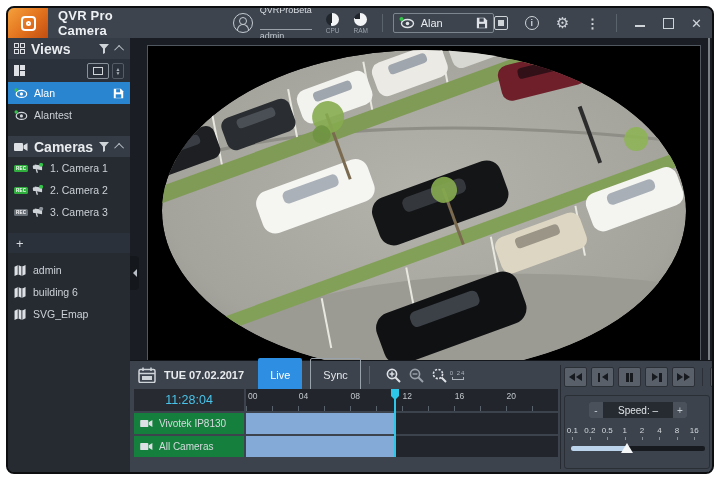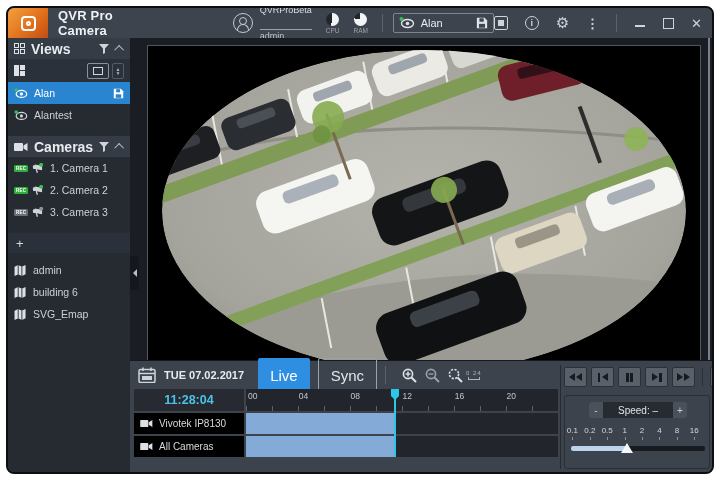--- a/index.html
+++ b/index.html
@@ -91,35 +91,35 @@
   #timeline-collapse-tab { position:absolute; left:282px; top:341px; width:36px; height:8px; background:#14171b;
                            border-radius:0 0 4px 4px; display:flex; align-items:center; justify-content:center; }
   #timeline-collapse-tab i { width:0; height:0; border-left:4px solid transparent; border-right:4px solid transparent; border-top:4px solid #cfd4d9; }
 
   
   #bottombar { position:absolute; left:122px; top:352px; width:582px; height:112px; background:#3c434d; border-top:1px solid #14171b; }
   #tl-section { position:absolute; left:4px; top:0; width:424px; height:112px; }
   #tl-toolbar { position:absolute; left:0; top:3px; width:424px; height:22px; display:flex; align-items:center; }
   #calendar-btn { width:18px; height:16px; margin-left:4px; }
   #tl-date { color:#e8ebee; font-size:11px; font-weight:bold; margin-left:8px; }
-  .tl-btn { height:35px; border-radius:2px; font-size:15px; display:flex; align-items:center; justify-content:center; padding:0 12px; }
+  .tl-btn { height:35px; border-radius:2px; font-size:11px; display:flex; align-items:center; justify-content:center; padding:0 12px; }
   #live-btn { background:#2e8ee2; color:#ffffff; margin-left:14px; }
   #sync-btn { border:1px solid #99a1aa; color:#e3e6ea; margin-left:8px; }
   #tl-toolbar .vsep { margin:0 8px; }
   .mag { margin-left:8px; }
   #zoom-fit-wrap { display:flex; align-items:center; margin-left:8px; }
   #zoom-fit-label { display:flex; flex-direction:column; align-items:center; margin-left:3px; }
   #zoom-fit-label .t { color:#aeb4bb; font-size:6px; letter-spacing:1px; }
   #zoom-fit-label .r { width:12px; height:3px; border:1px solid #aeb4bb; border-top:none; margin-top:1px; }
 
   #tl-grid { position:absolute; left:0; top:28px; width:424px; height:80px; }
   .tl-row { position:absolute; left:0; width:424px; }
   .tl-label-cell { position:absolute; left:0; top:0; width:110px; height:100%; background:#272b31; display:flex; align-items:center; }
-  .tl-track-label { background:#000000; }
-  .tl-time { width:100%; text-align:center; color:#49c3e9; font-size:12.5px; font-weight:bold; }
+  .tl-track-label { background:#15803d; }
+  .tl-time { width:100%; text-align:center; color:#49c3e9; font-size:12.5px; font-weight:normal; }
   .tl-cam-name { color:#d6dade; font-size:10px; margin-left:6px; white-space:nowrap; }
   .tl-body { position:absolute; left:112px; top:0; width:312px; height:100%; background:#22262c; }
   #ruler-row { top:0; height:22px; }
   #track-row-1 { top:24px; height:21px; }
   #track-row-2 { top:47px; height:21px; }
   .ruler-tick-label { position:absolute; top:2px; color:#c3c8ce; font-size:8.5px; }
   #ruler-ticks { position:absolute; left:0; bottom:0; width:100%; height:5px;
     background:repeating-linear-gradient(90deg, #5a626b 0 1px, transparent 1px 8.333%); }
   .rec-bar { position:absolute; left:0; top:0; height:100%; background:#84abd8; }
   #playhead-zone { position:absolute; left:112px; top:0; width:312px; height:68px; pointer-events:none; }

